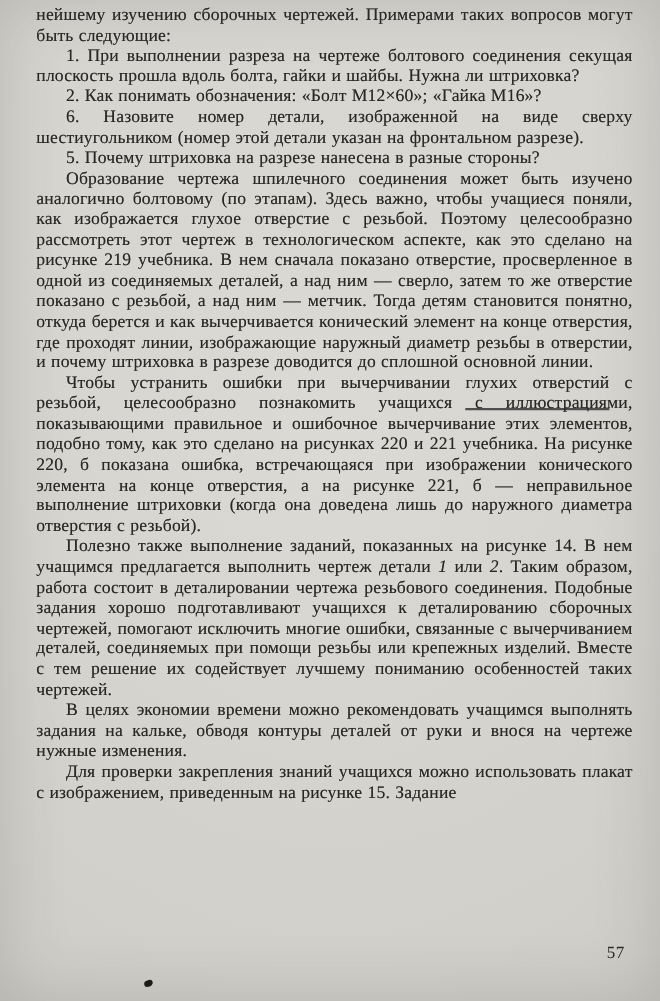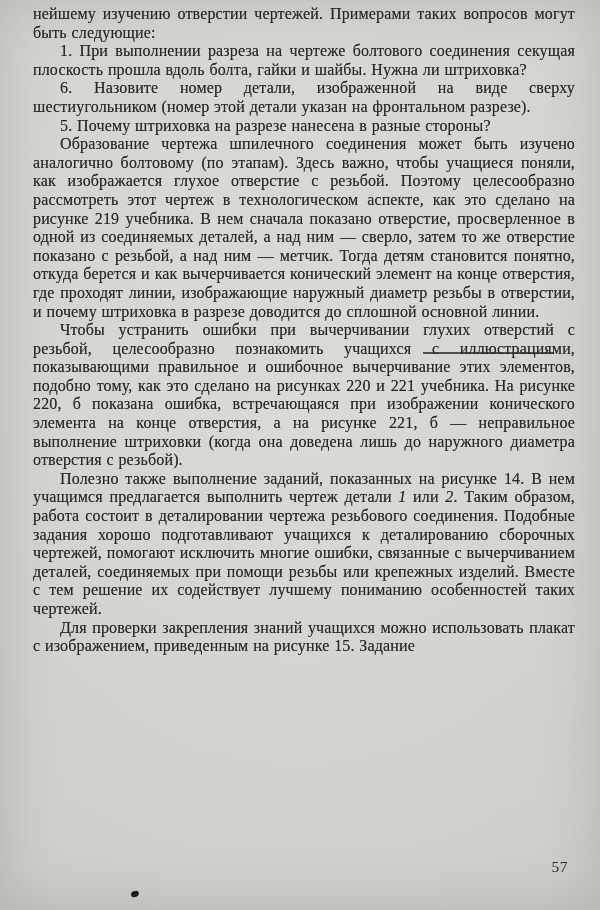--- a/index.html
+++ b/index.html
@@ -62,33 +62,35 @@
     background: #1c1b19;
     border-radius: 55% 45% 60% 40%;
     transform: rotate(-12deg);
   }
 </style>
 </head>
 <body>
 
 <div class="page">
 
-  <p class="para no-indent">нейшему изучению отверстии чертежей. Примерами таких вопросов могут быть следующие:</p>
+  <p class="para no-indent">нейшему изучению сборочных чертежей. Примерами таких вопросов могут быть следующие:</p>
 
   <p class="para">1. При выполнении разреза на чертеже болтового соединения секущая плоскость прошла вдоль болта, гайки и шайбы. Нужна ли штриховка?</p>
+  <p class="para">2. Как понимать обозначения: «Болт М12×60»; «Гайка М16»?</p>
   <p class="para">6. Назовите номер детали, изображенной на виде сверху шестиугольником (номер этой детали указан на фронтальном разрезе).</p>
   <p class="para">5. Почему штриховка на разрезе нанесена в разные стороны?</p>
 
   <p class="para">Образование чертежа шпилечного соединения может быть изучено аналогично болтовому (по этапам). Здесь важно, чтобы учащиеся поняли, как изображается глухое отверстие с резьбой. Поэтому целесообразно рассмотреть этот чертеж в технологическом аспекте, как это сделано на рисунке 219 учебника. В нем сначала показано отверстие, просверленное в одной из соединяемых деталей, а над ним — сверло, затем то же отверстие показано с резьбой, а над ним — метчик. Тогда детям становится понятно, откуда берется и как вычерчивается конический элемент на конце отверстия, где проходят линии, изображающие наружный диаметр резьбы в отверстии, и почему штриховка в разрезе доводится до сплошной основной линии.</p>
 
   <p class="para"><span>Чтобы устранить ошибки при вычерчивании </span><span class="underline-pen">глухих отверстий</span><span> с резьбой, целесообразно познакомить учащихся с иллюстрациями, показывающими правильное и ошибочное вычерчивание этих элементов, подобно тому, как это сделано на рисунках 220 и 221 учебника. На рисунке 220, б показана ошибка, встречающаяся при изображении конического элемента на конце отверстия, а на рисунке 221, б — неправильное выполнение штриховки (когда она доведена лишь до наружного диаметра отверстия с резьбой).</span></p>
 
 
   <p class="para"><span>Полезно также выполнение заданий, показанных на рисунке 14. В нем учащимся предлагается выполнить чертеж детали </span><span class="detail-num">1</span><span> или </span><span class="detail-num">2</span><span>. Таким образом, работа состоит в деталировании чертежа резьбового соединения. Подобные задания хорошо подготавливают учащихся к деталированию сборочных чертежей, помогают исключить многие ошибки, связанные с вычерчиванием деталей, соединяемых при помощи резьбы или крепежных изделий. Вместе с тем решение их содействует лучшему пониманию особенностей таких чертежей.</span></p>
 
+  <p class="para">В целях экономии времени можно рекомендовать учащимся выполнять задания на кальке, обводя контуры деталей от руки и внося на чертеже нужные изменения.</p>
 
   <p class="para">Для проверки закрепления знаний учащихся можно использовать плакат с изображением, приведенным на рисунке 15. Задание</p>
 
   <span class="page-number">57</span>
 
   <span class="ink-mark"></span>
 
 </div>
 
 </body></html>

